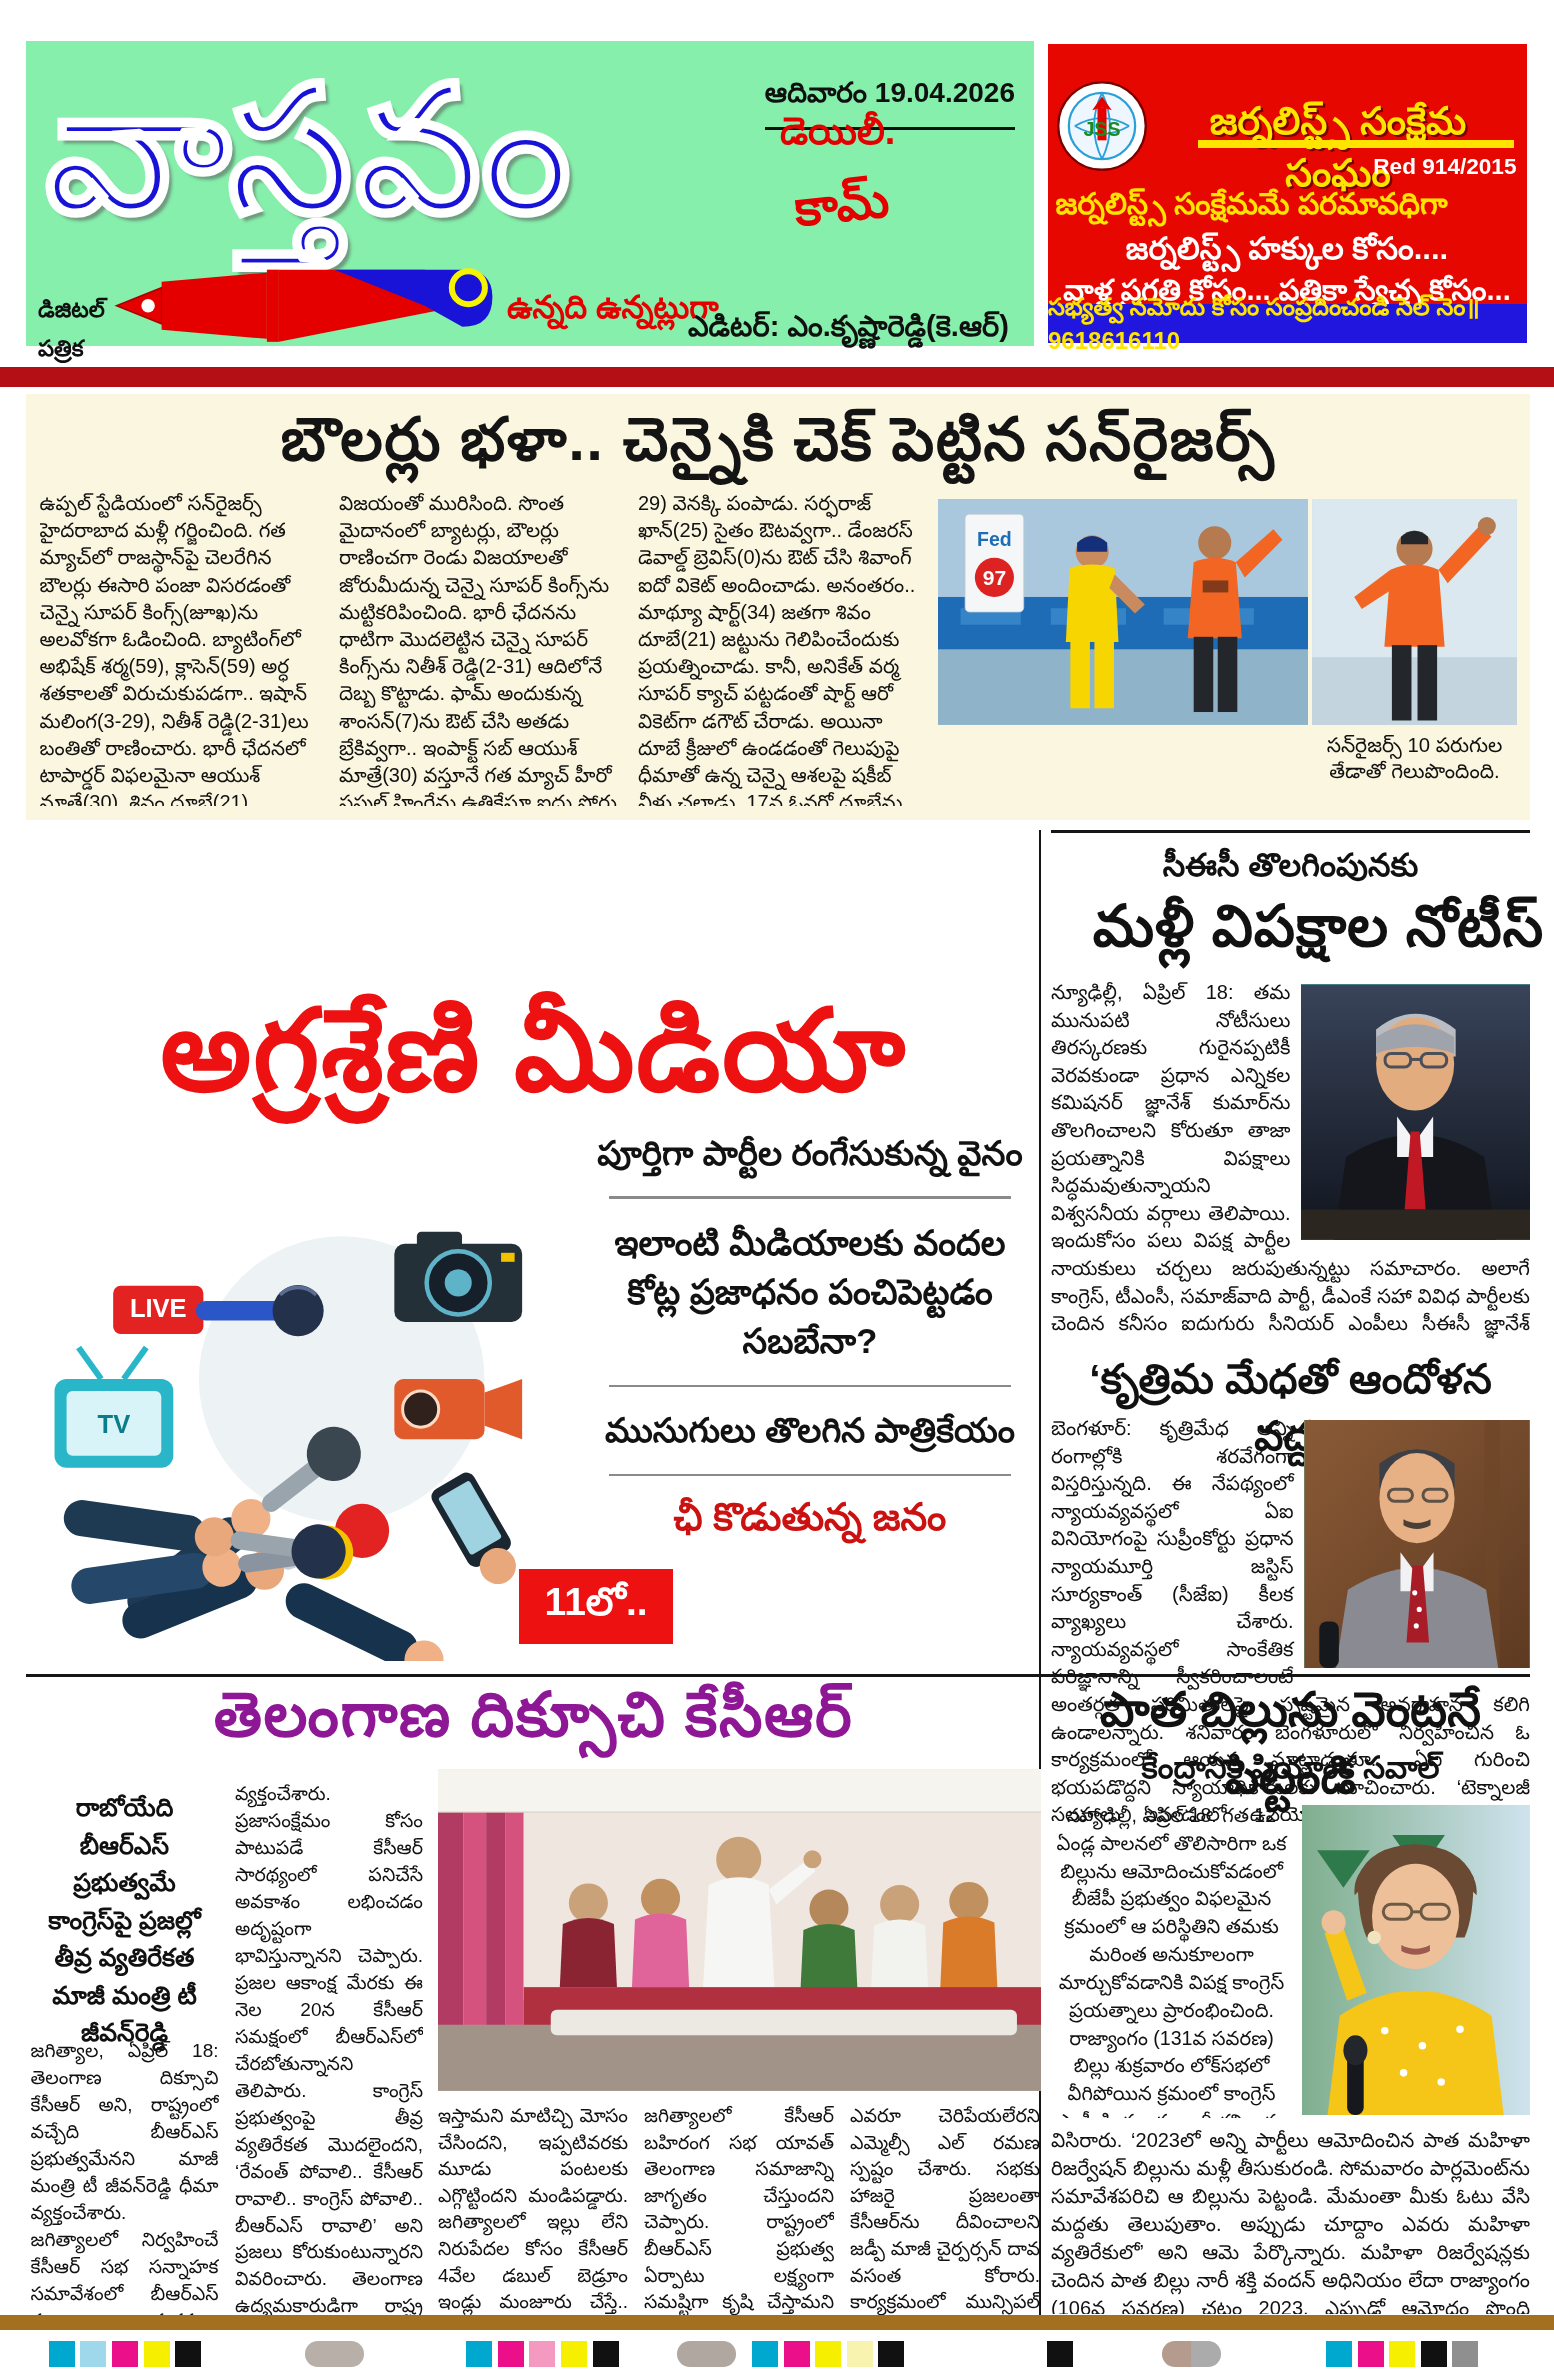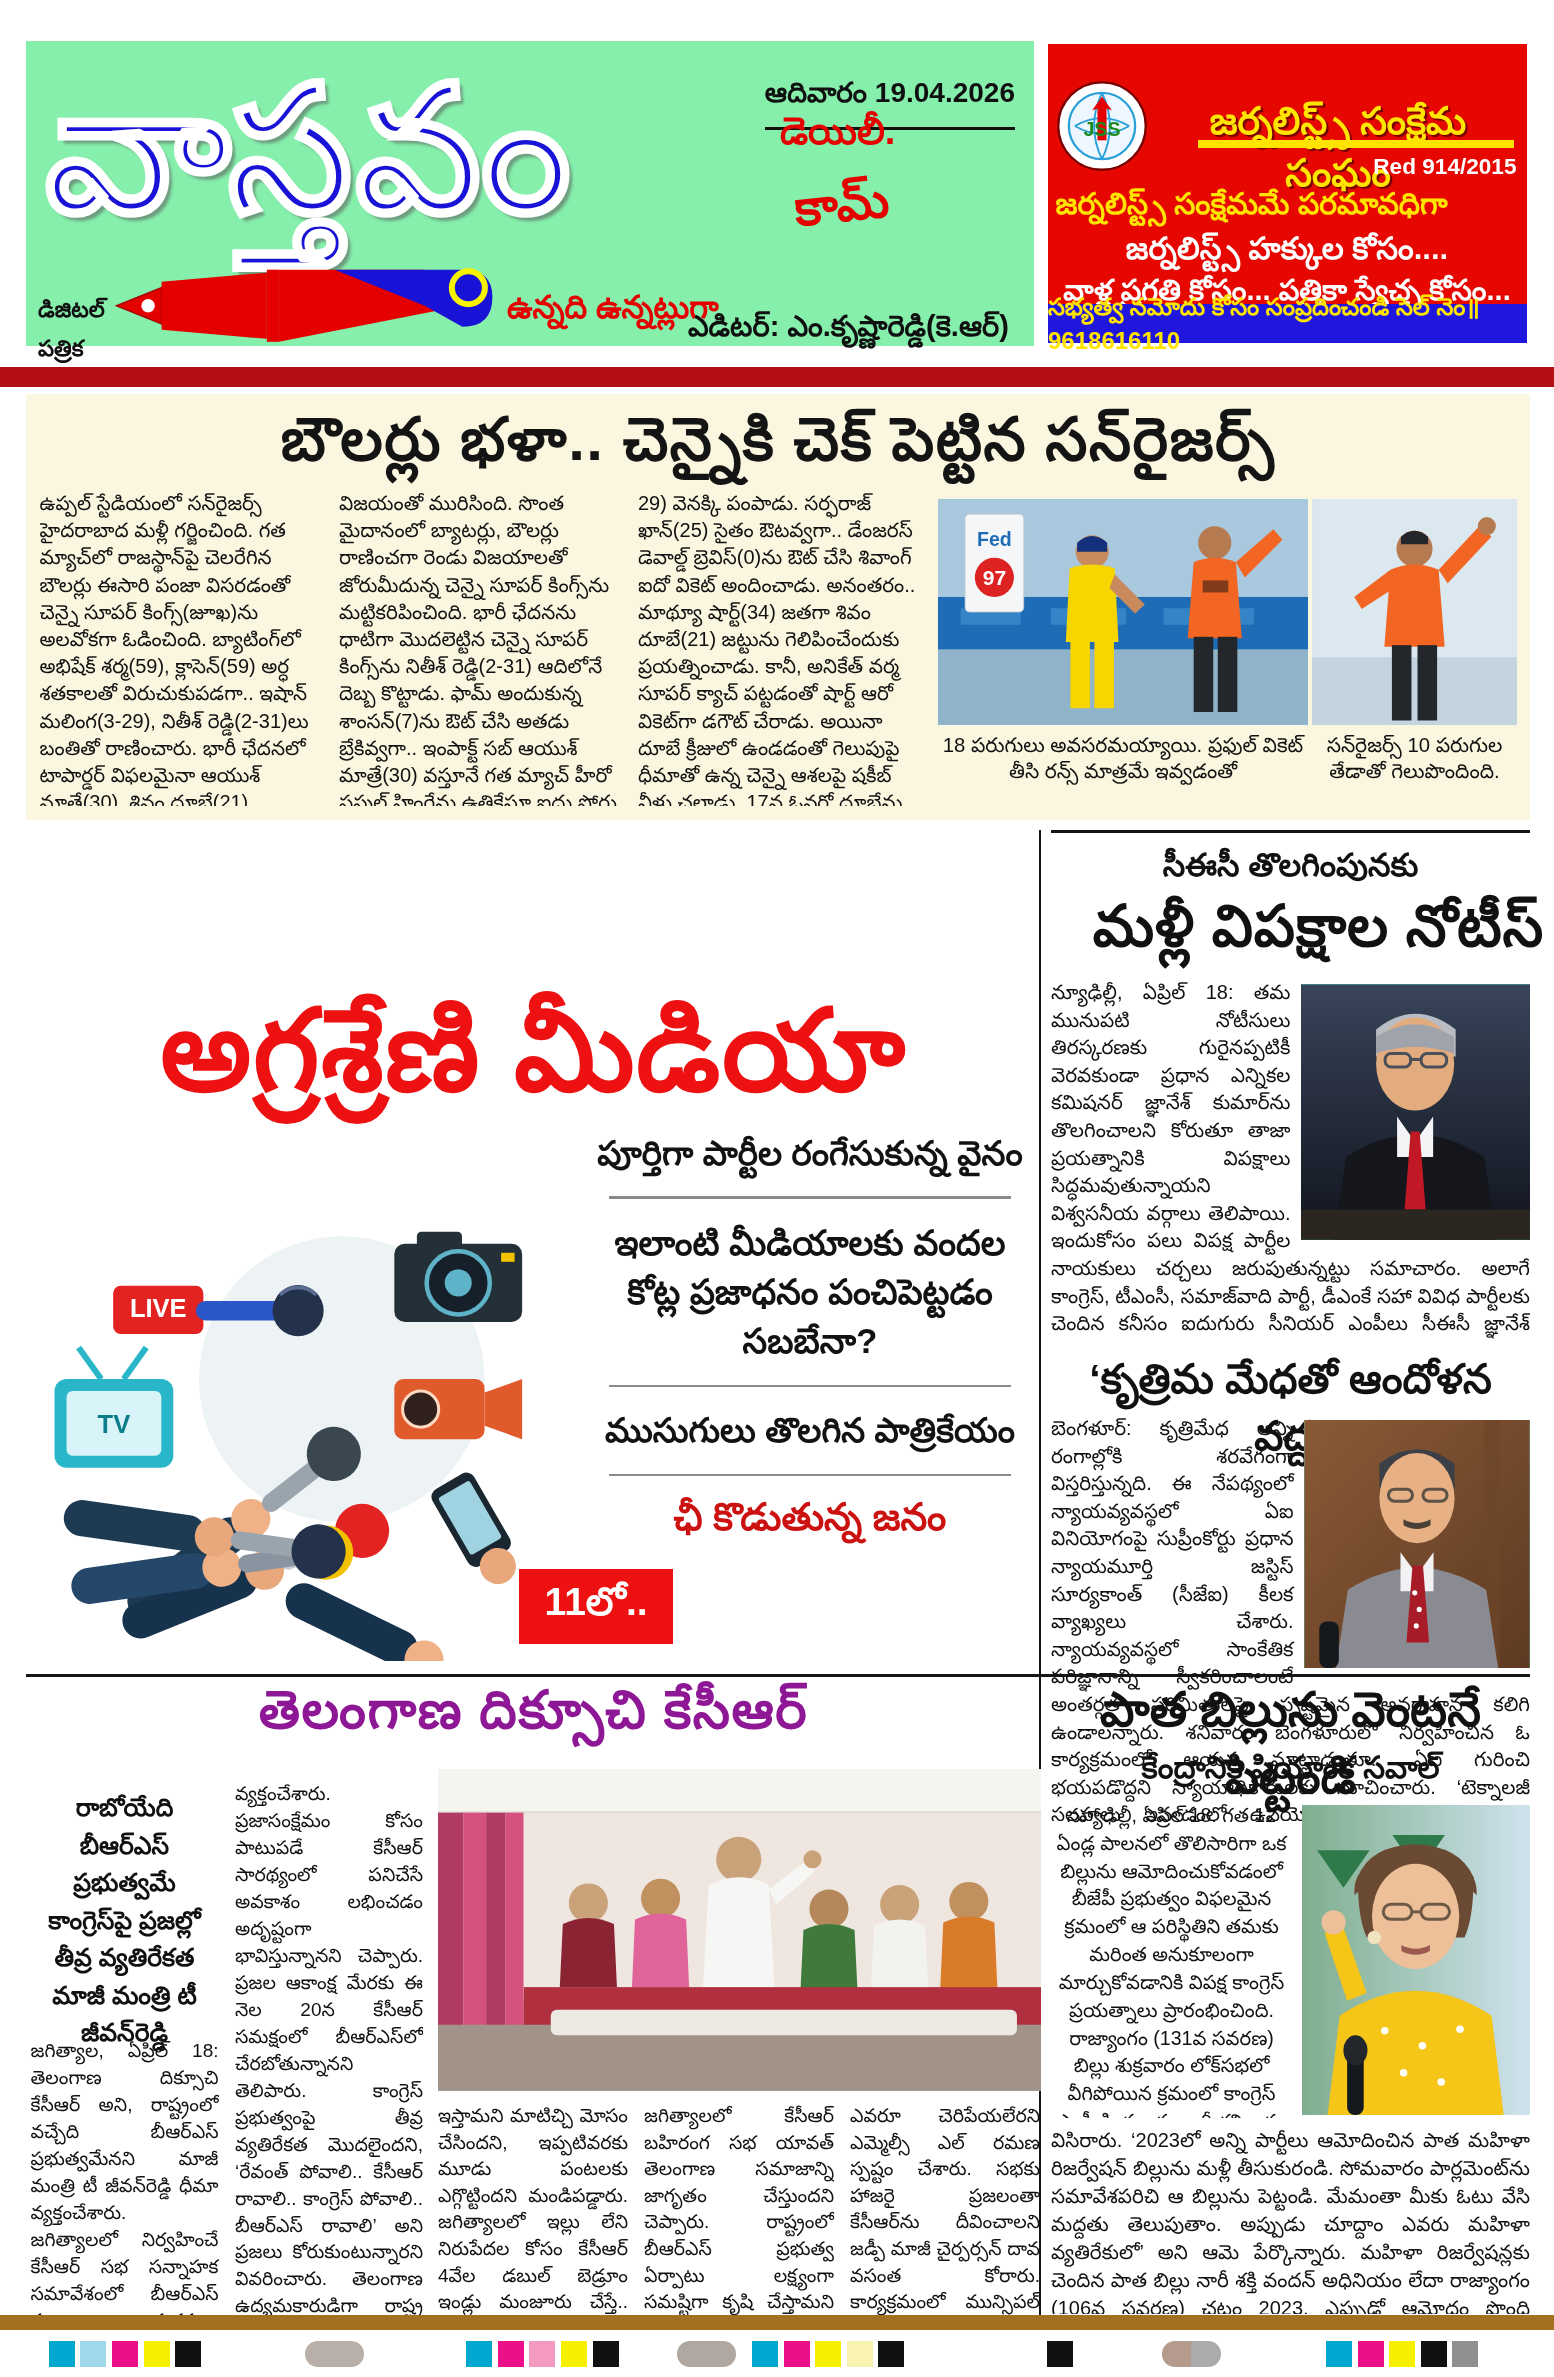--- a/index.html
+++ b/index.html
@@ -61,21 +61,21 @@
   #cec-headline{left:14px;top:62px;width:100%;font-size:58px;font-weight:bold;text-align:right;letter-spacing:0.8px;}
   .art-body{font-size:20px;line-height:1.38;text-align:justify;}
   #cec-body{left:0;top:149px;width:479px;height:361px;overflow:hidden;}
   #cec-photo{float:right;width:229px;height:256px;margin:4.5px 0 6px 10.5px;}
   #ai-headline{left:0;top:526px;width:100%;font-size:41px;font-weight:bold;text-align:center;}
   #ai-body{left:0;top:585px;width:479px;height:406px;overflow:hidden;}
   #ai-photo{float:right;width:226px;height:248px;margin:4.5px 0 6px 10.5px;}
   #mid-rule{left:26px;top:1674px;width:1504px;height:3px;background:#151515;}
   
   #kcr{left:26px;top:1685px;width:1015px;height:630px;}
-  #kcr-headline{left:0;top:-6px;width:100%;text-align:center;font-size:53px;font-weight:bold;color:#8e1795;letter-spacing:1.5px;}
+  #kcr-headline{left:0;top:-6px;width:100%;text-align:center;font-size:62px;font-weight:bold;color:#8e1795;letter-spacing:1.5px;}
   #kcr-subhead{left:4.5px;top:104px;width:188px;font-size:25px;font-weight:bold;line-height:1.5;text-align:center;}
   #kcr-colA{left:4.5px;top:353px;width:188px;height:277px;font-size:19px;line-height:1.42;overflow:hidden;text-align:justify;}
   #kcr-colB{left:209px;top:96px;width:188px;height:534px;font-size:19px;line-height:1.42;overflow:hidden;text-align:justify;}
   #kcr-photo{left:412px;top:84px;width:603px;height:322px;}
   .kcr-below{top:418px;width:190px;height:212px;font-size:19px;line-height:1.4;overflow:hidden;text-align:justify;}
   #kcr-b1{left:412px;} #kcr-b2{left:618px;} #kcr-b3{left:824px;}
   
   #pri{left:1051px;top:1685px;width:479px;height:630px;}
   #pri-headline{left:0;top:-3px;width:100%;font-size:48px;font-weight:bold;text-align:center;}
   #pri-subhead{left:0;top:65px;width:100%;font-size:31px;font-weight:bold;text-align:center;}
@@ -181,21 +181,20 @@
         <circle cx="136" cy="66" r="24" fill="#b57a50"></circle>
         <path d="M118 50 Q136 34 154 50 L154 60 L118 60 Z" fill="#23272b"></path>
         <path d="M104 94 Q136 80 168 94 L176 196 L96 196 Z" fill="#f26522"></path>
         <path d="M168 94 L224 34 L238 50 L180 112 Z" fill="#f26522"></path>
         <path d="M104 94 L56 130 L66 146 L112 116 Z" fill="#f26522"></path>
         <circle cx="232" cy="36" r="12" fill="#b57a50"></circle>
         <rect x="106" y="194" width="26" height="100" fill="#23272b"></rect>
         <rect x="140" y="194" width="26" height="100" fill="#23272b"></rect>
       </svg>
     </div>
-    <div id="ck-cap1" class="abs ck-cap">18 పరుగులు అవసరమయ్యాయి. ప్రఫుల్ వికెట్ తీసి రన్స్ మాత్రమే ఇవ్వడంతో</div>
     <div id="ck-cap2" class="abs ck-cap">సన్‌రైజర్స్ 10 పరుగుల తేడాతో గెలుపొందింది.</div>
   </div>
 
   <div id="feature" class="abs">
     <div id="feat-h2" class="abs feat-h">అగ్రశ్రేణి మీడియా</div>
 
     <div id="media-illustration" class="abs">
       <svg width="530" height="530" viewBox="0 0 705 705">
         <rect width="705" height="705" fill="#ffffff"></rect>
         <circle cx="400" cy="330" r="190" fill="#edf2f5"></circle>

